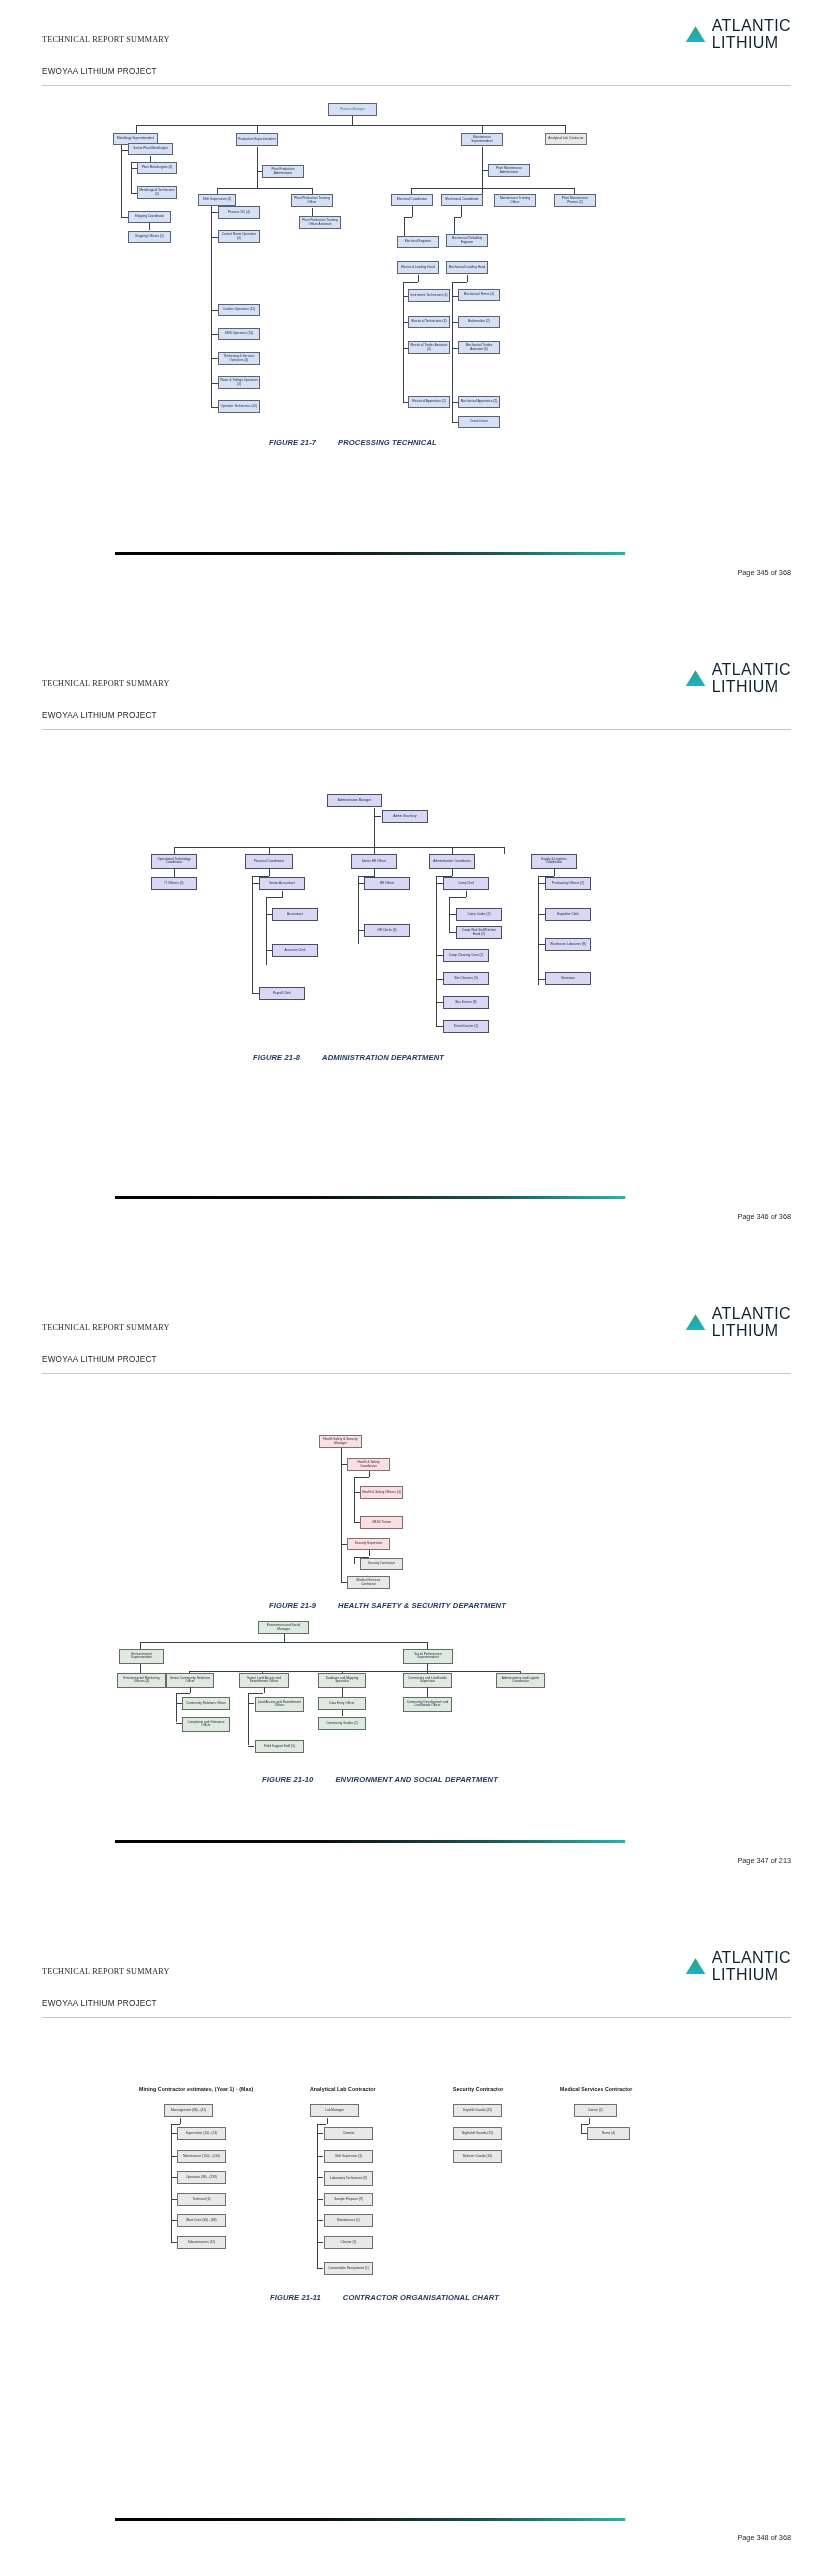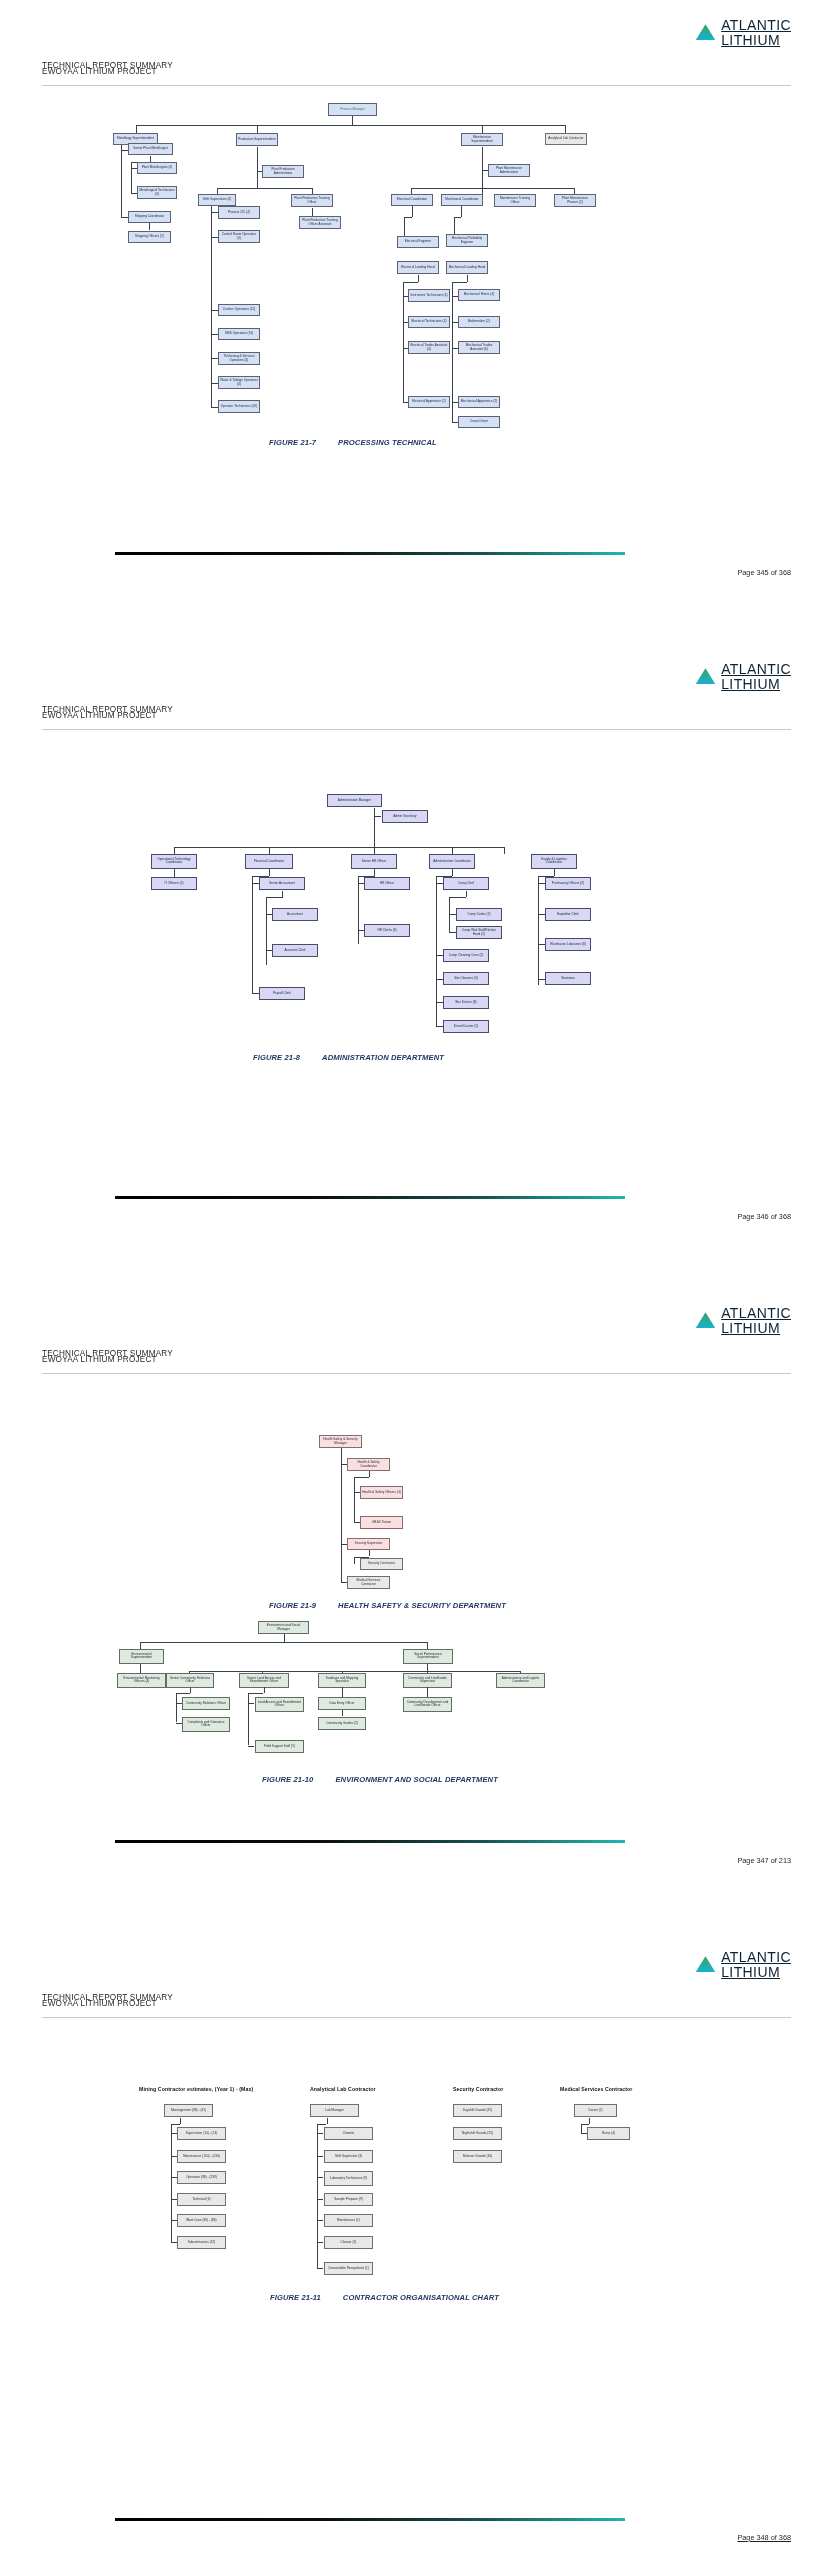--- a/index.html
+++ b/index.html
@@ -1,23 +1,23 @@
 <!DOCTYPE html>
 <html style="font-size:9.8px"><head>
 <meta charset="utf-8">
 <style>
   html,body{margin:0;padding:0;background:#ffffff;}
   body{width:833px;font-family:"Liberation Sans",sans-serif;color:#231f20;}
   .page{position:relative;width:833px;height:644px;background:#fff;overflow:hidden;}
   .hdr-line1,.hdr-line2{position:absolute;left:42px;font-size:8.2px;letter-spacing:0.2px;color:#231f20;}
-  .hdr-line1{top:61px;}
+  .hdr-line1{top:35px;font-family:Liberation Serif, serif;}
   .hdr-line2{top:67px;}
   .logo{position:absolute;right:42px;top:18.3px;display:flex;align-items:center;gap:5.5px;}
   .logo-tri{width:21px;height:18.3px;}
-  .logo-txt{line-height:1.02;font-size:14px;letter-spacing:0.4px;color:#0d2233;font-weight:400;text-decoration:underline;}
+  .logo-txt{line-height:1.02;font-size:16px;letter-spacing:0.4px;color:#0d2233;font-weight:400;}
   .logo-txt div{display:block;}
   .hdr-rule{position:absolute;left:42px;right:42px;top:85px;height:0.6px;background:#c9c9c9;}
   .ftr-bar{position:absolute;left:115px;width:510px;top:552px;height:3.1px;
            background:linear-gradient(90deg,#000000 0%,#0b0d0d 40%,#19524f 72%,#1fb7b0 100%);}
   .ftr-pg{position:absolute;right:42px;top:568px;font-size:7.3px;color:#231f20;}
   .figcap{position:absolute;font-style:italic;font-weight:bold;font-size:7.6px;color:#1f3864;letter-spacing:0.1px;}
   .figcap .num{display:inline-block;}
   .figcap .ttl{display:inline-block;margin-left:22px;}
   .chart{position:absolute;}
   .node{position:absolute;box-sizing:border-box;display:flex;align-items:center;justify-content:center;
@@ -459,15 +459,15 @@
     <div class="ln lnv" style="left:581px;top:192px;height:9.8px;"></div>
     <div class="ln lnh" style="left:581px;top:201px;width:6.1px;"></div>
     <div class="node c-grey" style="left:587px;top:195px;width:43px;height:13.4px;">Nurse (4)</div>
   </div>
 
   <div class="figcap" style="left:270px;top:361px;">
     <span class="num">FIGURE 21-11</span><span class="ttl">CONTRACTOR ORGANISATIONAL CHART</span>
   </div>
 
   <div class="ftr-bar" style="top:586px;"></div>
-  <div class="ftr-pg" style="top:601px;text-decoration:underline;">Page 348 of 368</div>
+  <div class="ftr-pg" style="top:601px;">Page 348 of 368</div>
 </div>
 
 
 </body></html>

